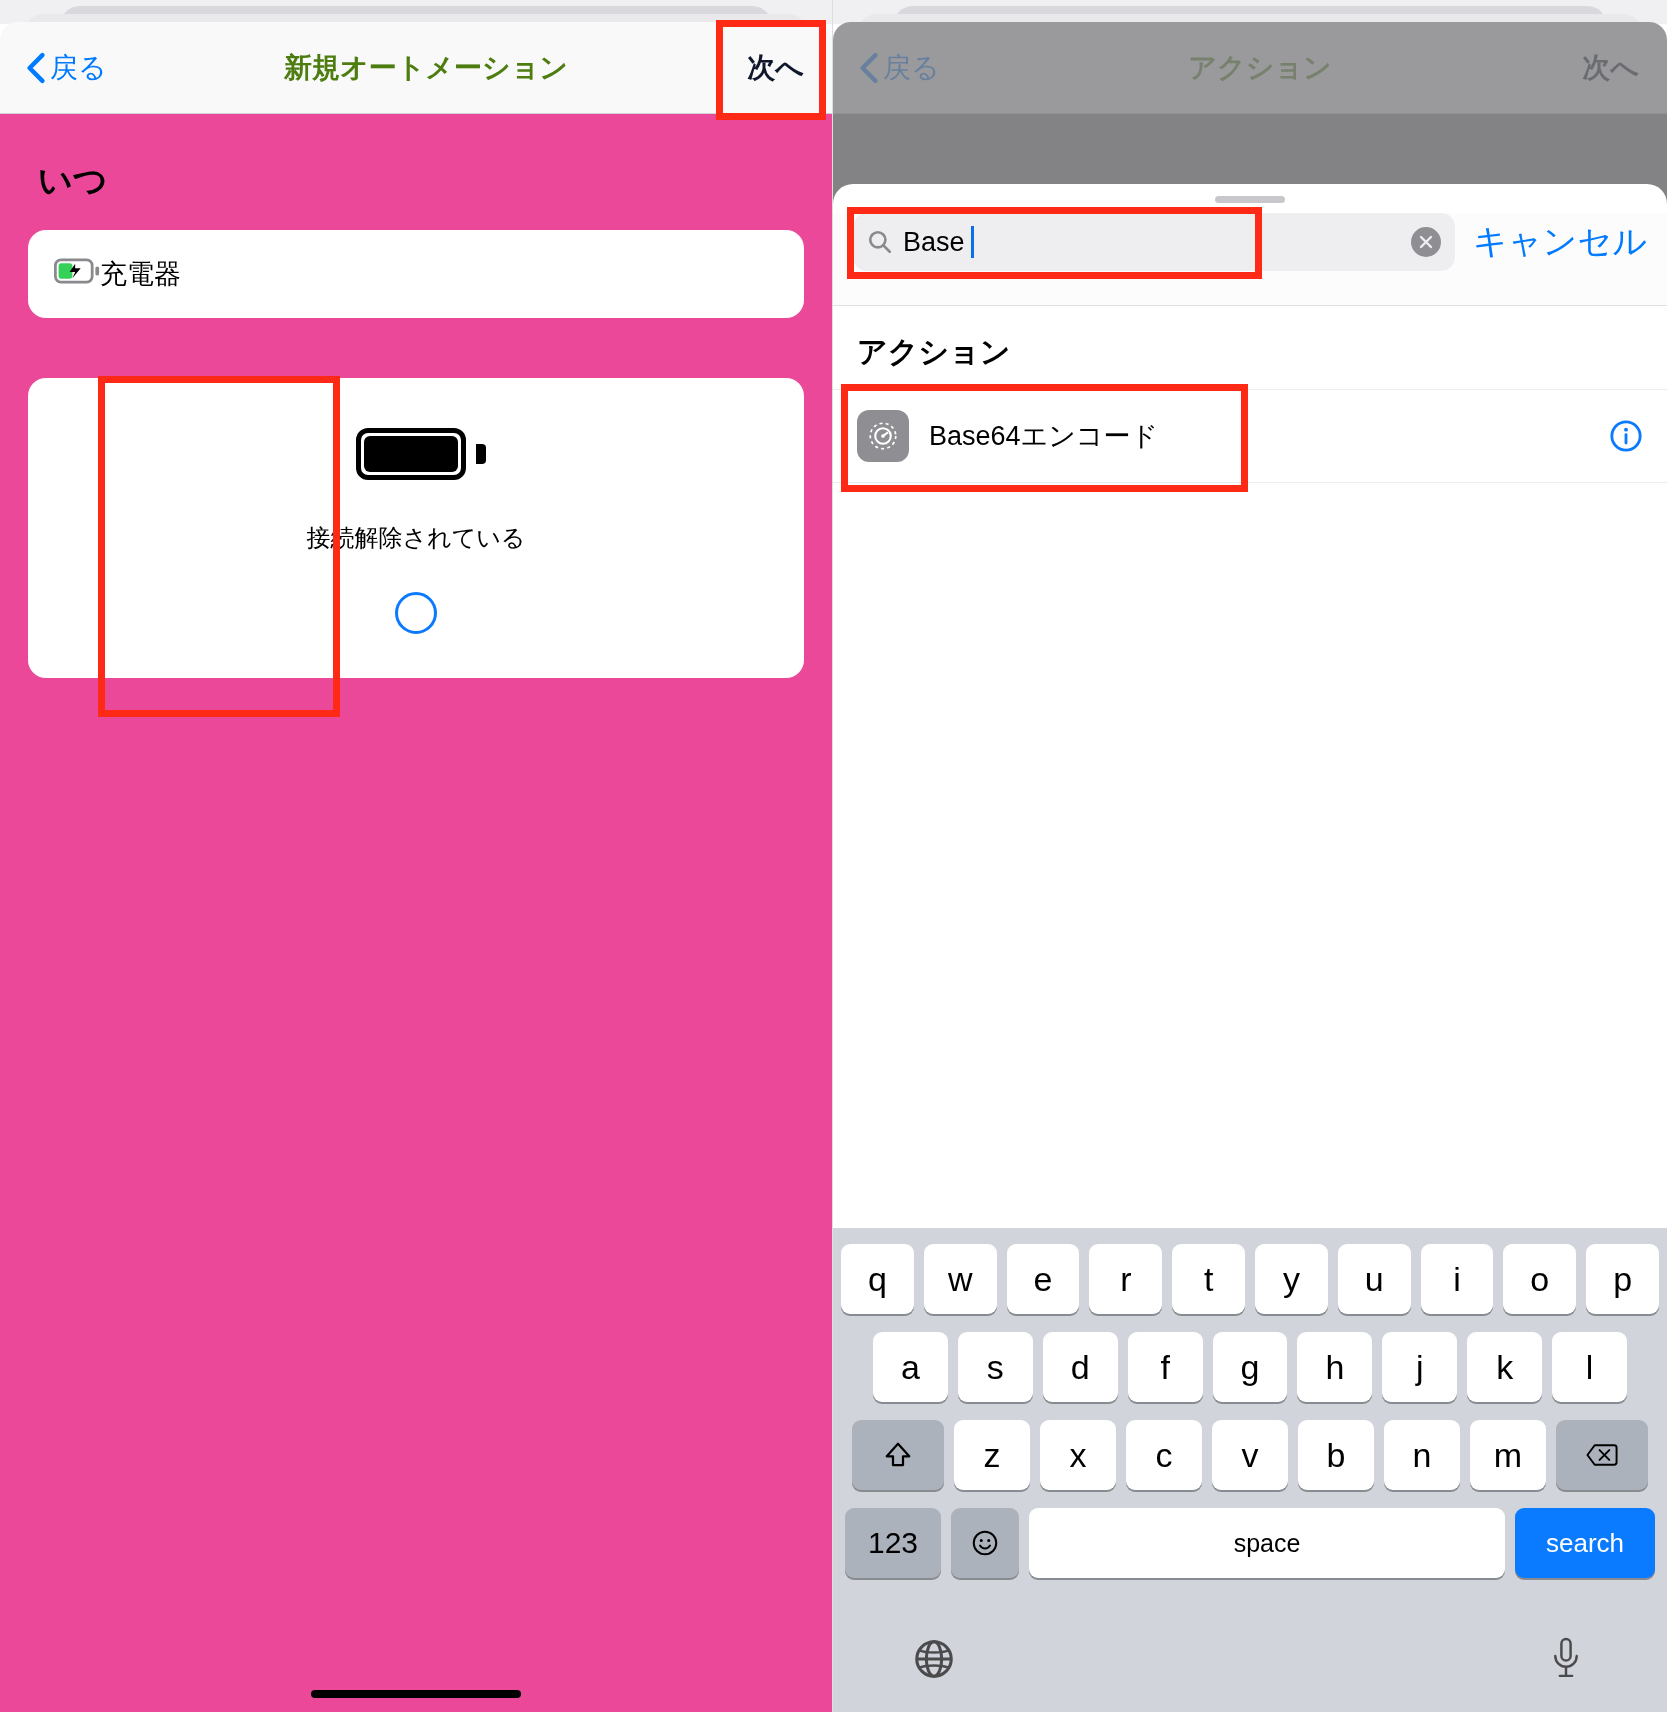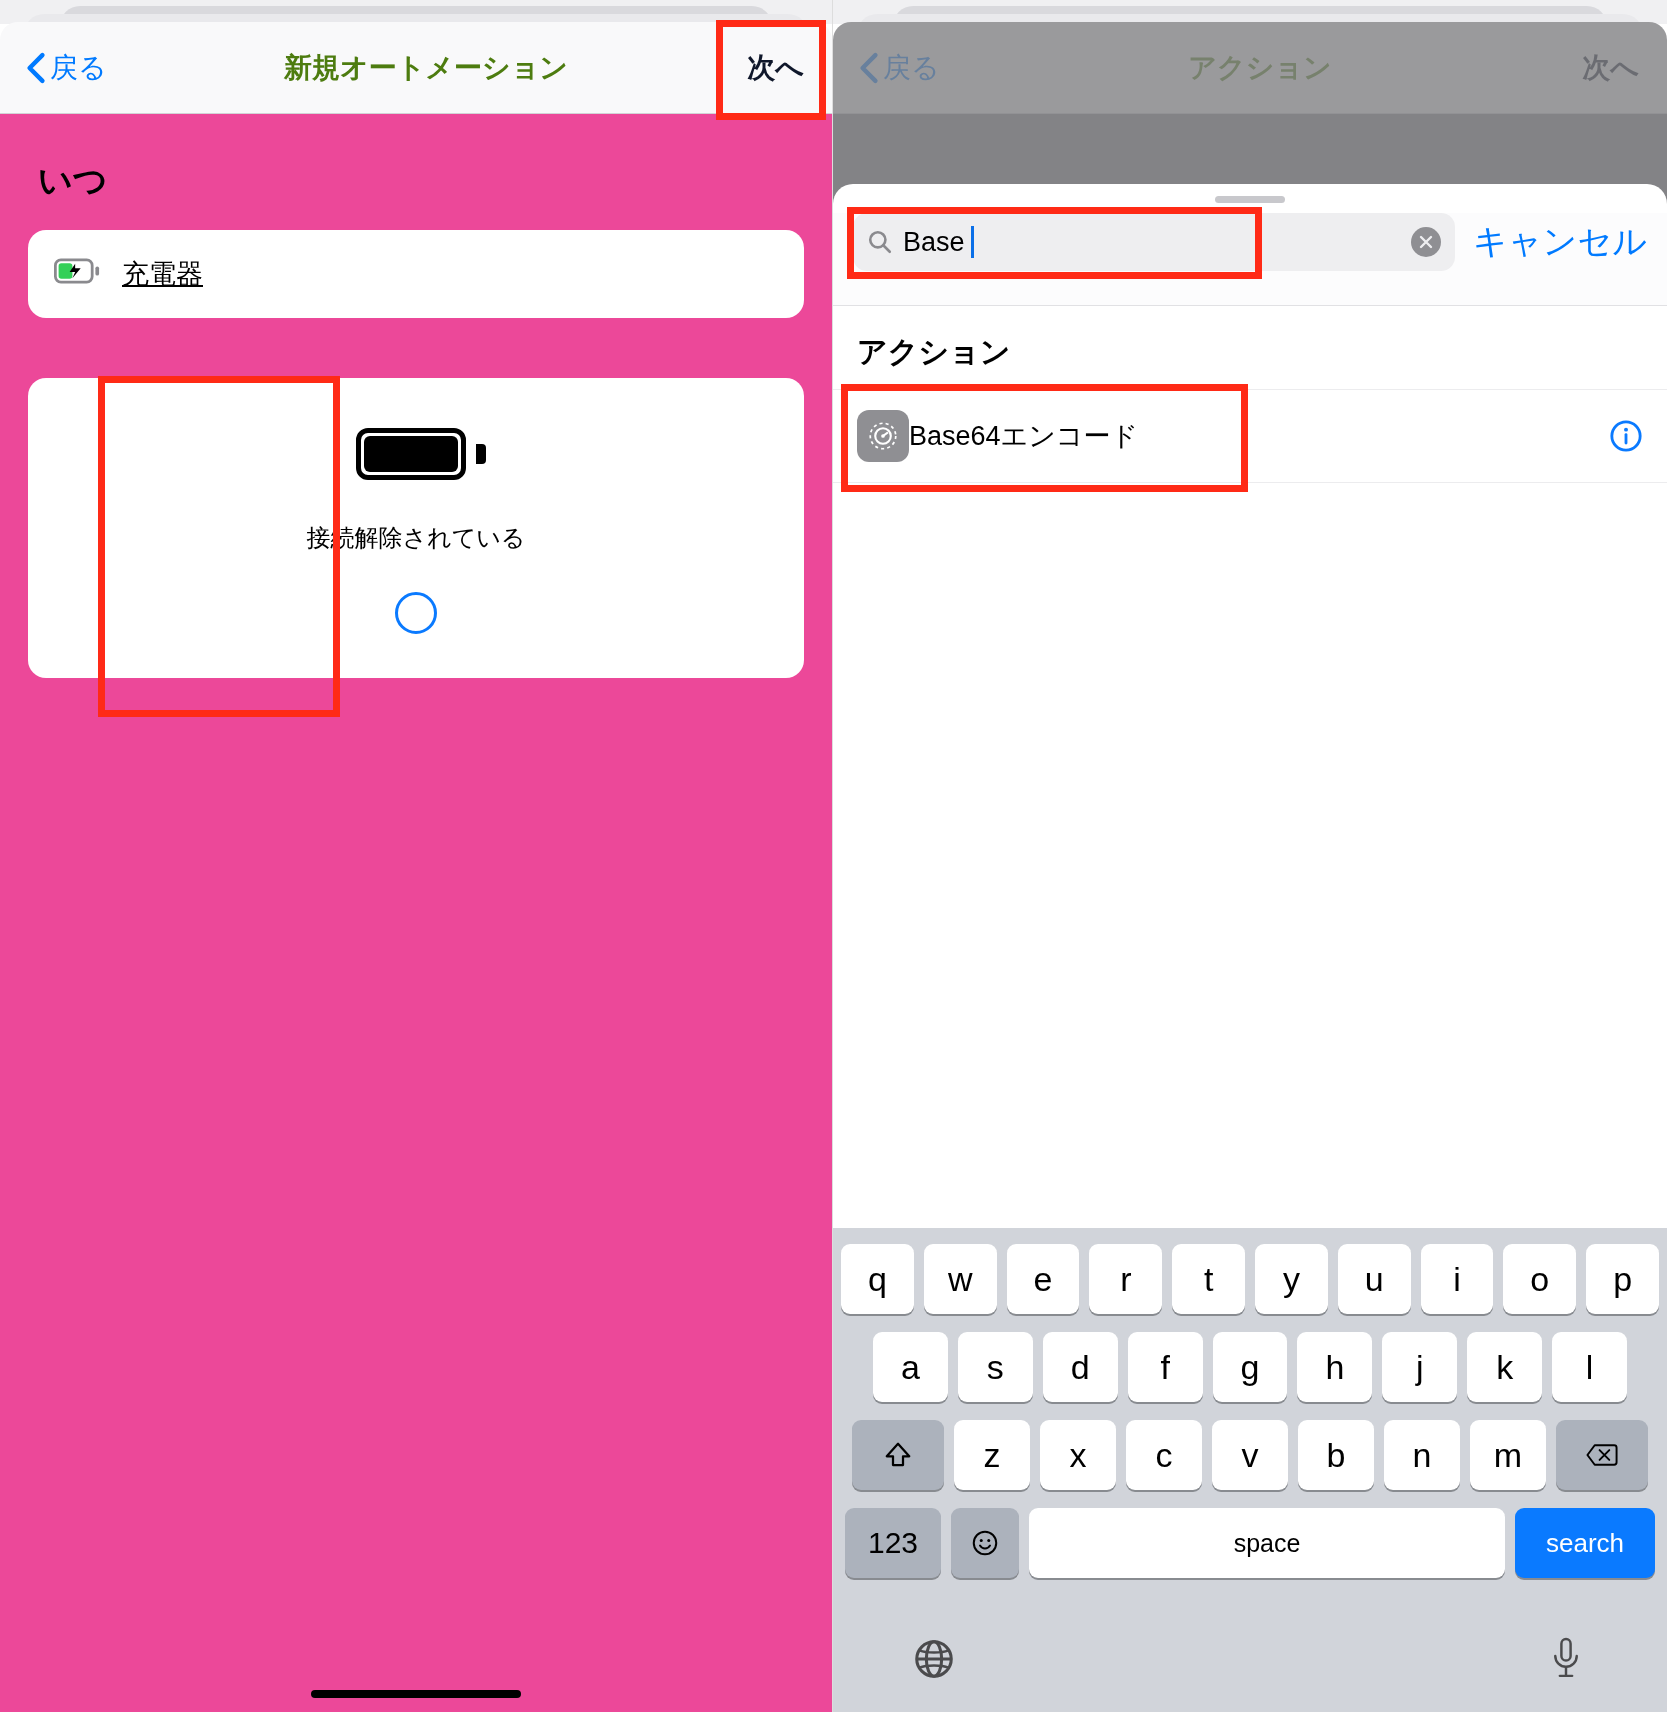--- a/index.html
+++ b/index.html
@@ -95,24 +95,22 @@
   }
 
   .card {
     background: #fff;
     border-radius: 18px;
     padding: 0;
   }
   .trigger-row {
     display: flex;
     align-items: center;
-    gap: 22px;
     padding: 26px 26px;
     font-size: 27px;
-    text-decoration: underline;
   }
   .charger-small-icon svg { width: 46px; height: 28px; }
 
   .option-card {
     margin-top: 60px;
     padding: 28px 0 44px;
     display: flex;
   }
   .option {
     flex: 1;
@@ -226,21 +224,21 @@
   }
   @keyframes blink { 50% { opacity:0; } }
   .search-text { font-size:27px; color:#000; }
 
   .sheet-section-label {
     font-size: 30px; font-weight:700;
     padding: 26px 24px 16px;
     border-bottom: 1px solid #ececee;
   }
   .action-row {
-    display:flex; align-items:center; 
+    display:flex; align-items:center; gap:20px;
     padding: 20px 24px;
     font-size: 27px;
     cursor:pointer;
     border-bottom: 1px solid #ececee;
   }
   .gear-badge {
     width:52px; height:52px;
     background:#8f8f93;
     border-radius:12px;
     display:flex;align-items:center;justify-content:center;

